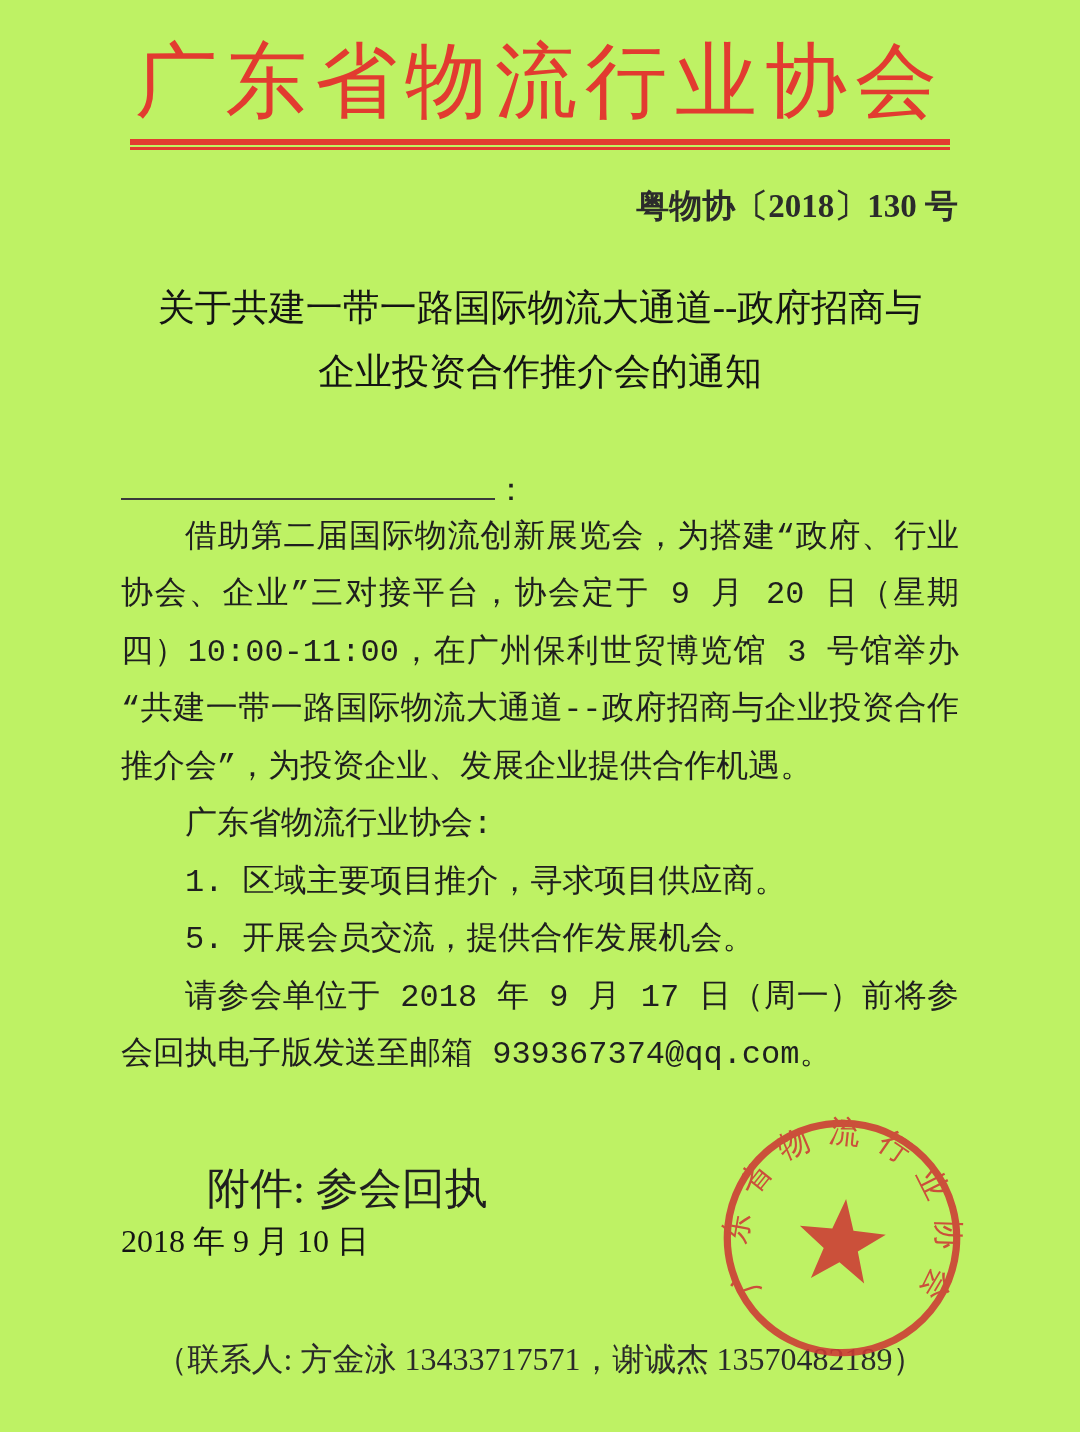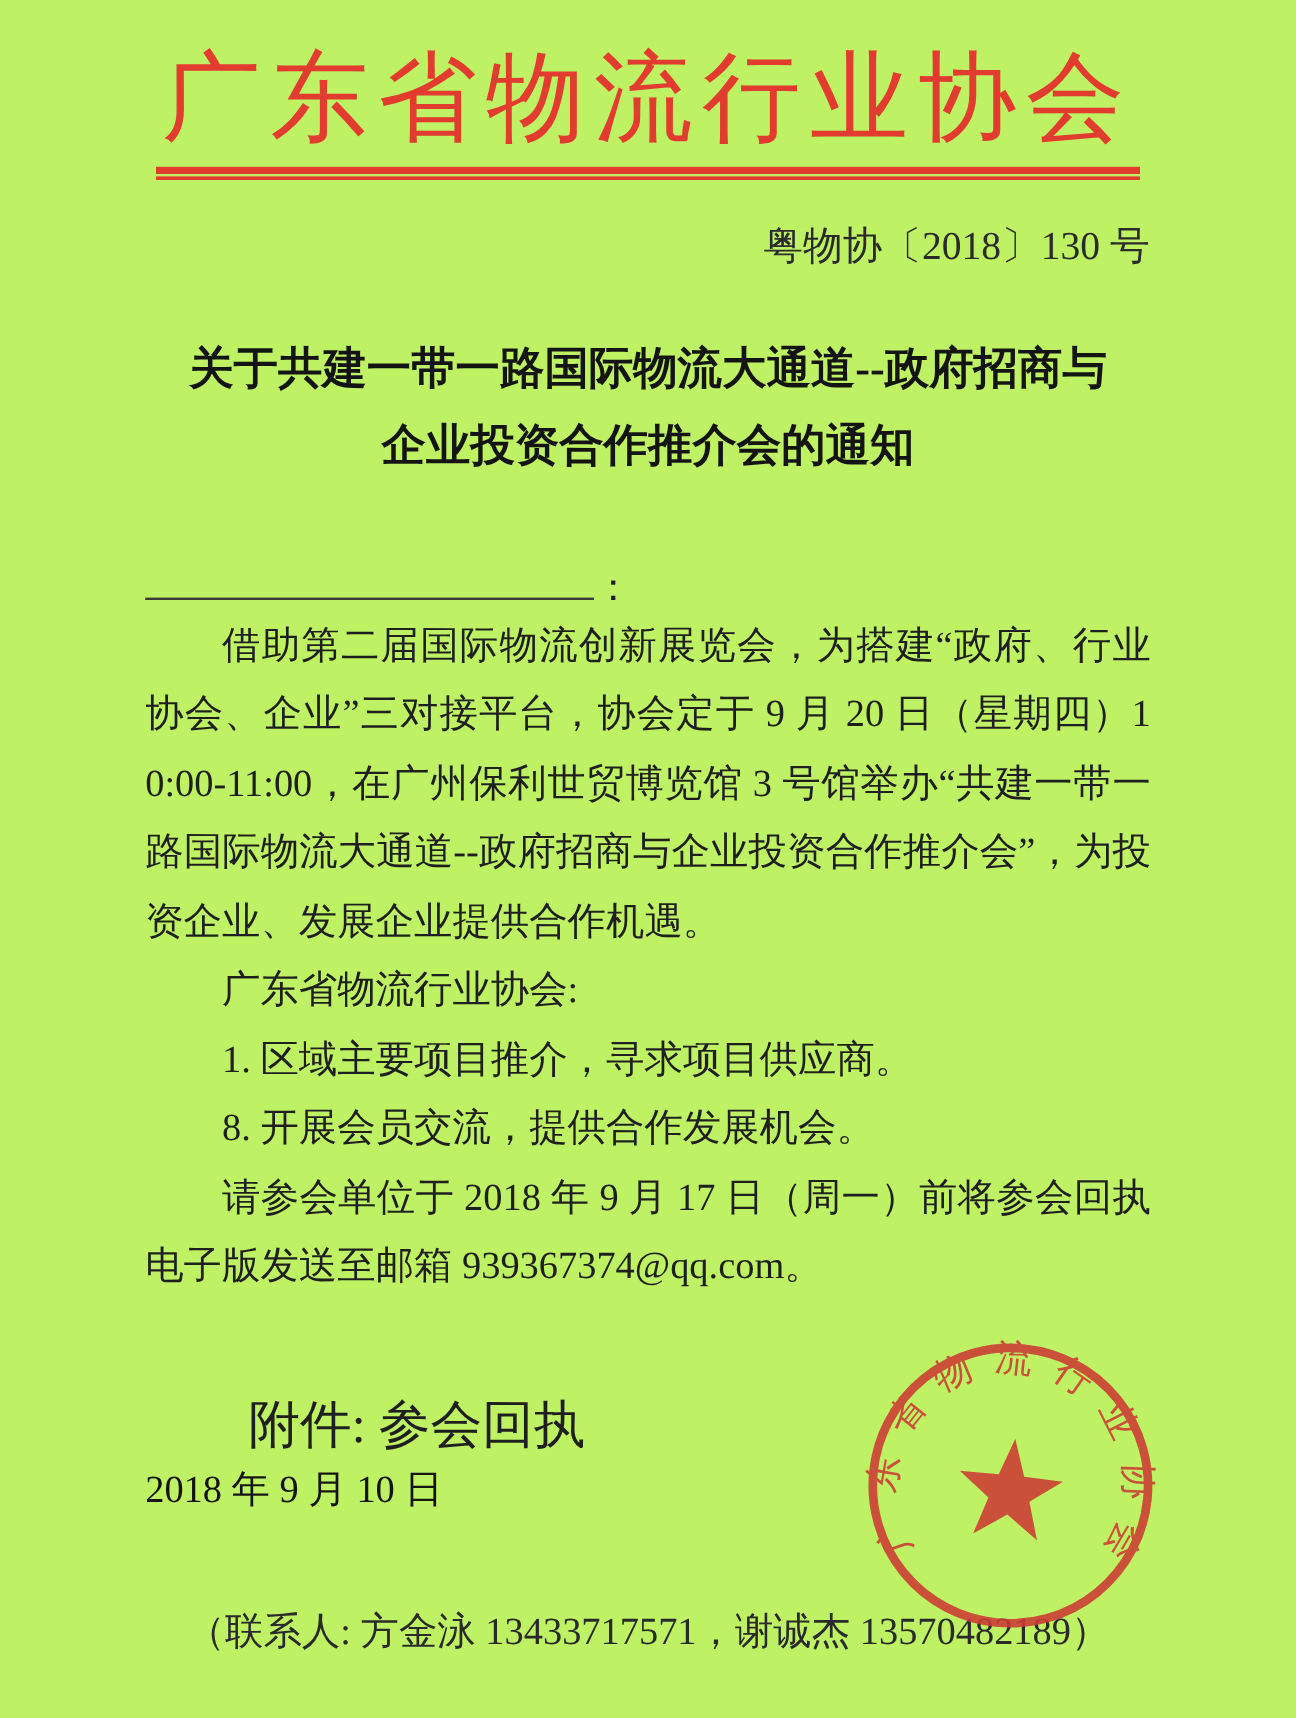--- a/index.html
+++ b/index.html
@@ -29,26 +29,27 @@
     border-top:6px solid #e23b30;
     border-bottom:3px solid #e23b30;
   }
   .doc-number{
     margin-top:36px;
     padding-right:122px;
     text-align:right;
     font-size:33px;
     line-height:40px;
     color:#2b2b2b;
+    font-weight:bold;
   }
   .notice-title{
     margin-top:50px;
     text-align:center;
     font-size:37px;
-    font-weight:700;
+    font-weight:400;
     line-height:64px;
     color:#141414;
   }
   .content{
     width:838px;
     margin:0 auto;
   }
   .salutation{
     margin-top:64px;
     font-size:32px;
@@ -64,20 +65,21 @@
   }
   .body-text p{
     margin:0;
     font-size:32px;
     line-height:57.5px;
     text-align:justify;
     text-justify:inter-character;
     word-break:break-all;
     text-indent:2em;
     color:#1f1f1f;
+    font-family:Liberation Mono, monospace;
   }
   .attachment{
     margin-top:76px;
     font-size:43px;
     line-height:57px;
     text-indent:2em;
   }
   .date-line{
     position:relative;
     z-index:2;
@@ -123,21 +125,21 @@
   </div>
 
   <div class="content">
 
     <div class="salutation"><span class="blank"></span><span>：</span></div>
 
     <div class="body-text">
       <p>借助第二届国际物流创新展览会，为搭建“政府、行业协会、企业”三对接平台，协会定于 9 月 20 日（星期四）10:00-11:00，在广州保利世贸博览馆 3 号馆举办“共建一带一路国际物流大通道--政府招商与企业投资合作推介会”，为投资企业、发展企业提供合作机遇。</p>
       <p>广东省物流行业协会:</p>
       <p>1. 区域主要项目推介，寻求项目供应商。</p>
-      <p>8. 开展会员交流，提供合作发展机会。</p>
+      <p>5. 开展会员交流，提供合作发展机会。</p>
       <p>请参会单位于 2018 年 9 月 17 日（周一）前将参会回执电子版发送至邮箱 939367374@qq.com。</p>
     </div>
 
     <div class="attachment">附件: 参会回执</div>
 
     <div class="date-line">2018 年 9 月 10 日</div>
 
     <div class="contact-line">（联系人: 方金泳 13433717571，谢诚杰 13570482189）</div>
   </div>
 

